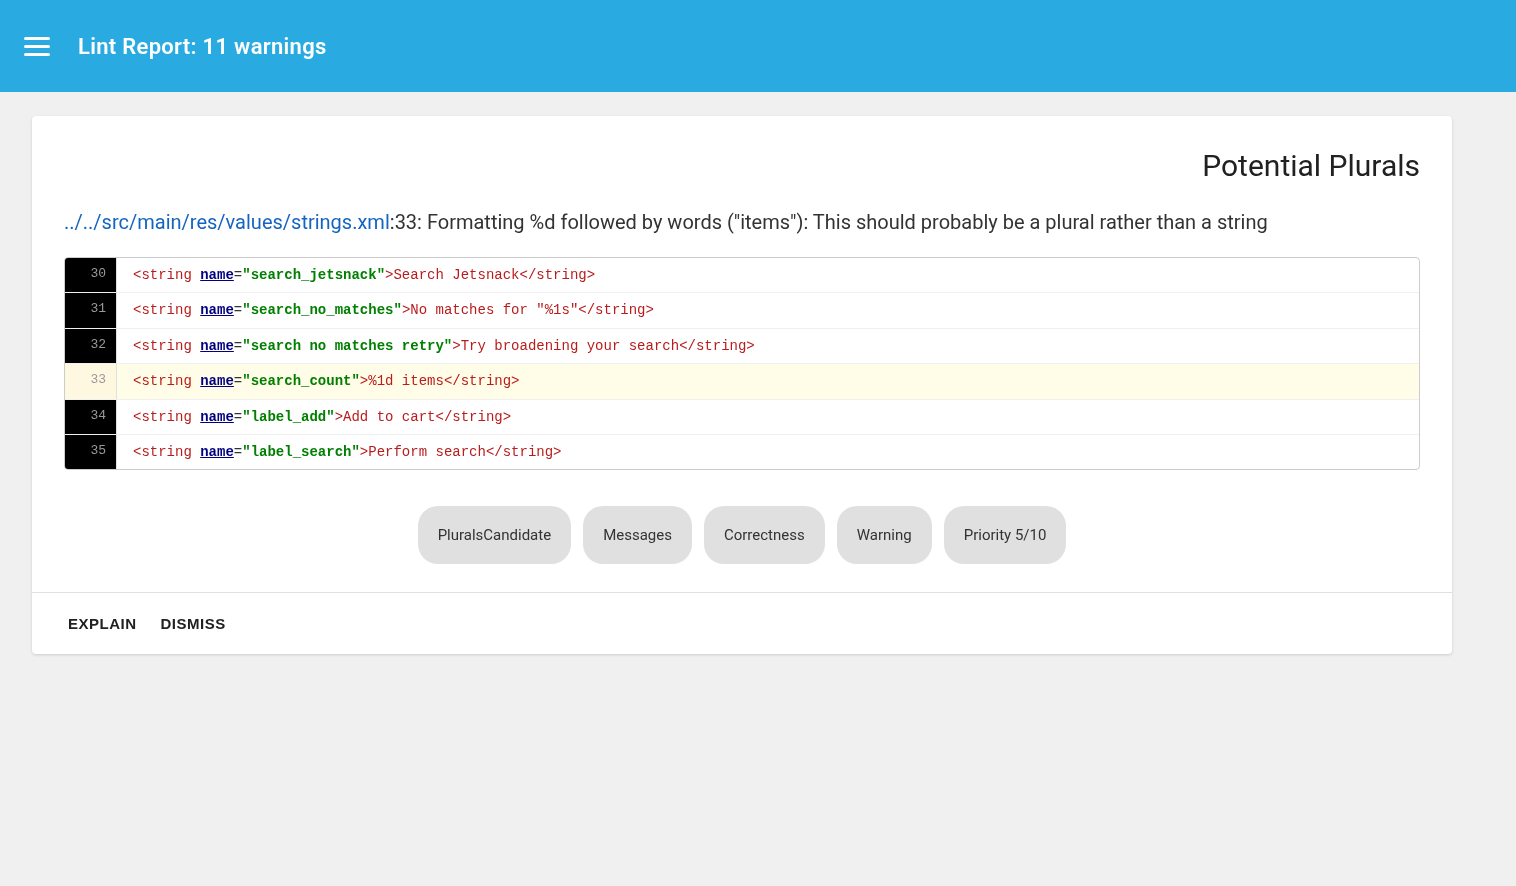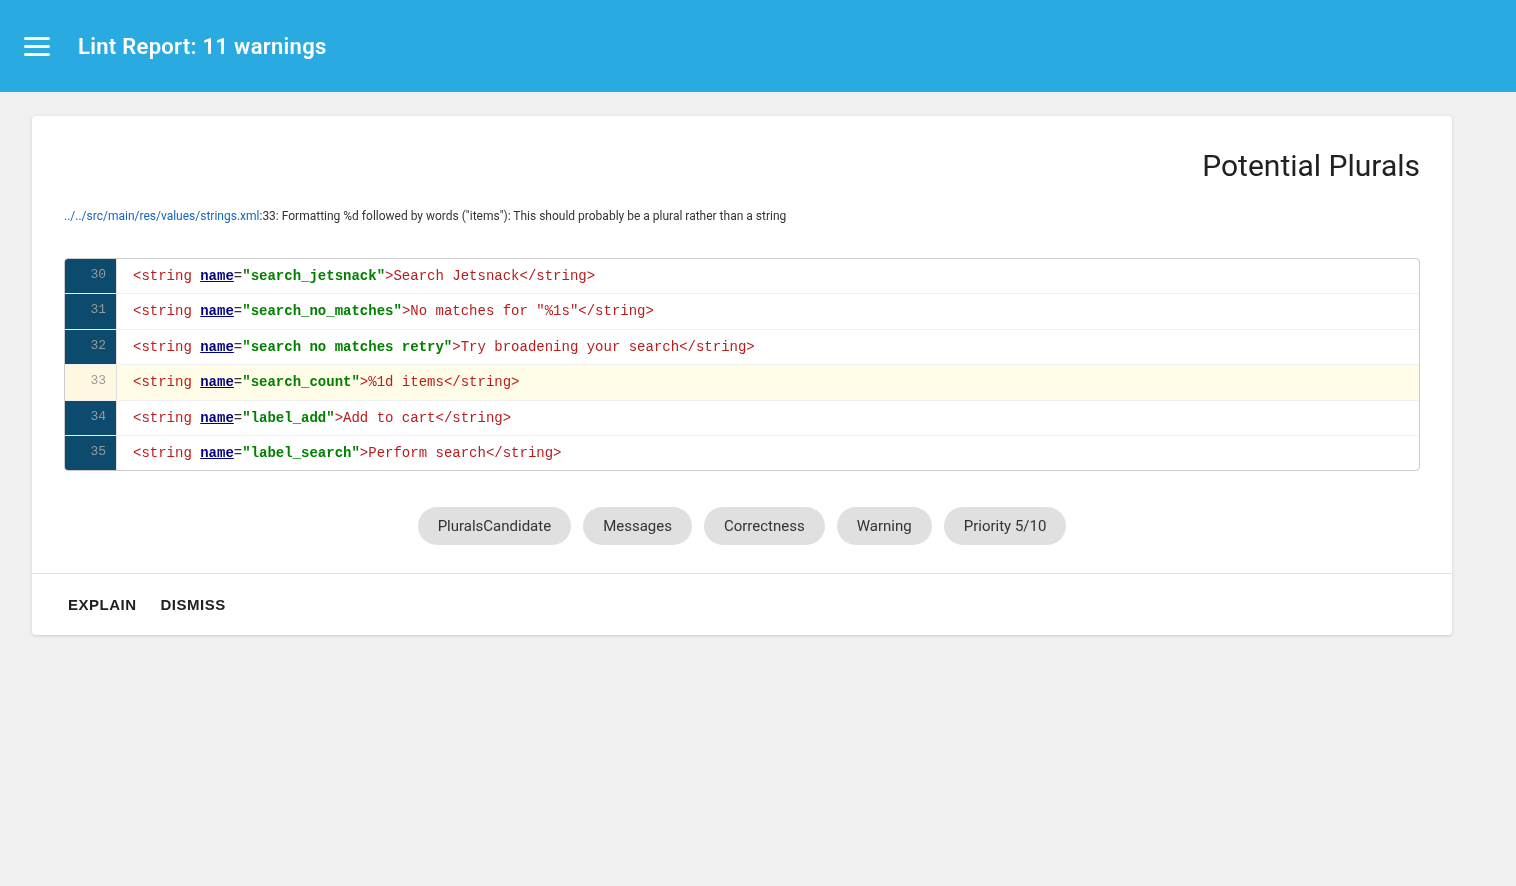--- a/index.html
+++ b/index.html
@@ -58,24 +58,24 @@
     .card-title {
       font-size: 30px;
       font-weight: 400;
       color: #212121;
       margin-bottom: 24px;
       text-align: right;
     }
 
     
     .description {
-      font-size: 12px;
+      font-size: 20px;
       color: #333;
       line-height: 1.5;
-      margin-bottom: 33px;
+      margin-bottom: 20px;
     }
     .description a {
       color: #1565C0;
       text-decoration: none;
     }
 
     
     .code-block {
       border: 1px solid #ccc;
       border-radius: 4px;
@@ -93,21 +93,21 @@
       border-bottom: none;
     }
     .code-line.highlighted {
       background: #fffde7;
     }
     .line-num {
       min-width: 52px;
       padding: 6px 10px;
       color: #999;
       text-align: right;
-      background: #0c4a6e;
+      background: #000000;
       border-right: 1px solid #e0e0e0;
       user-select: none;
       font-size: 13px;
       line-height: 1.6;
     }
     .code-line.highlighted .line-num {
       background: #fff8e1;
     }
     .code-content {
       padding: 6px 16px;
@@ -124,21 +124,21 @@
     .tags-row {
       display: flex;
       gap: 12px;
       padding: 8px 0 28px 0;
       flex-wrap: wrap;
       justify-content: center;
     }
     .tag-chip {
       background: #e0e0e0;
       border-radius: 20px;
-      padding: 10px 20px;
+      padding: 20px 20px;
       font-size: 15px;
       color: #333;
       font-weight: 400;
     }
 
     
     .divider {
       border: none;
       border-top: 1px solid #e0e0e0;
       margin: 0 -32px;

